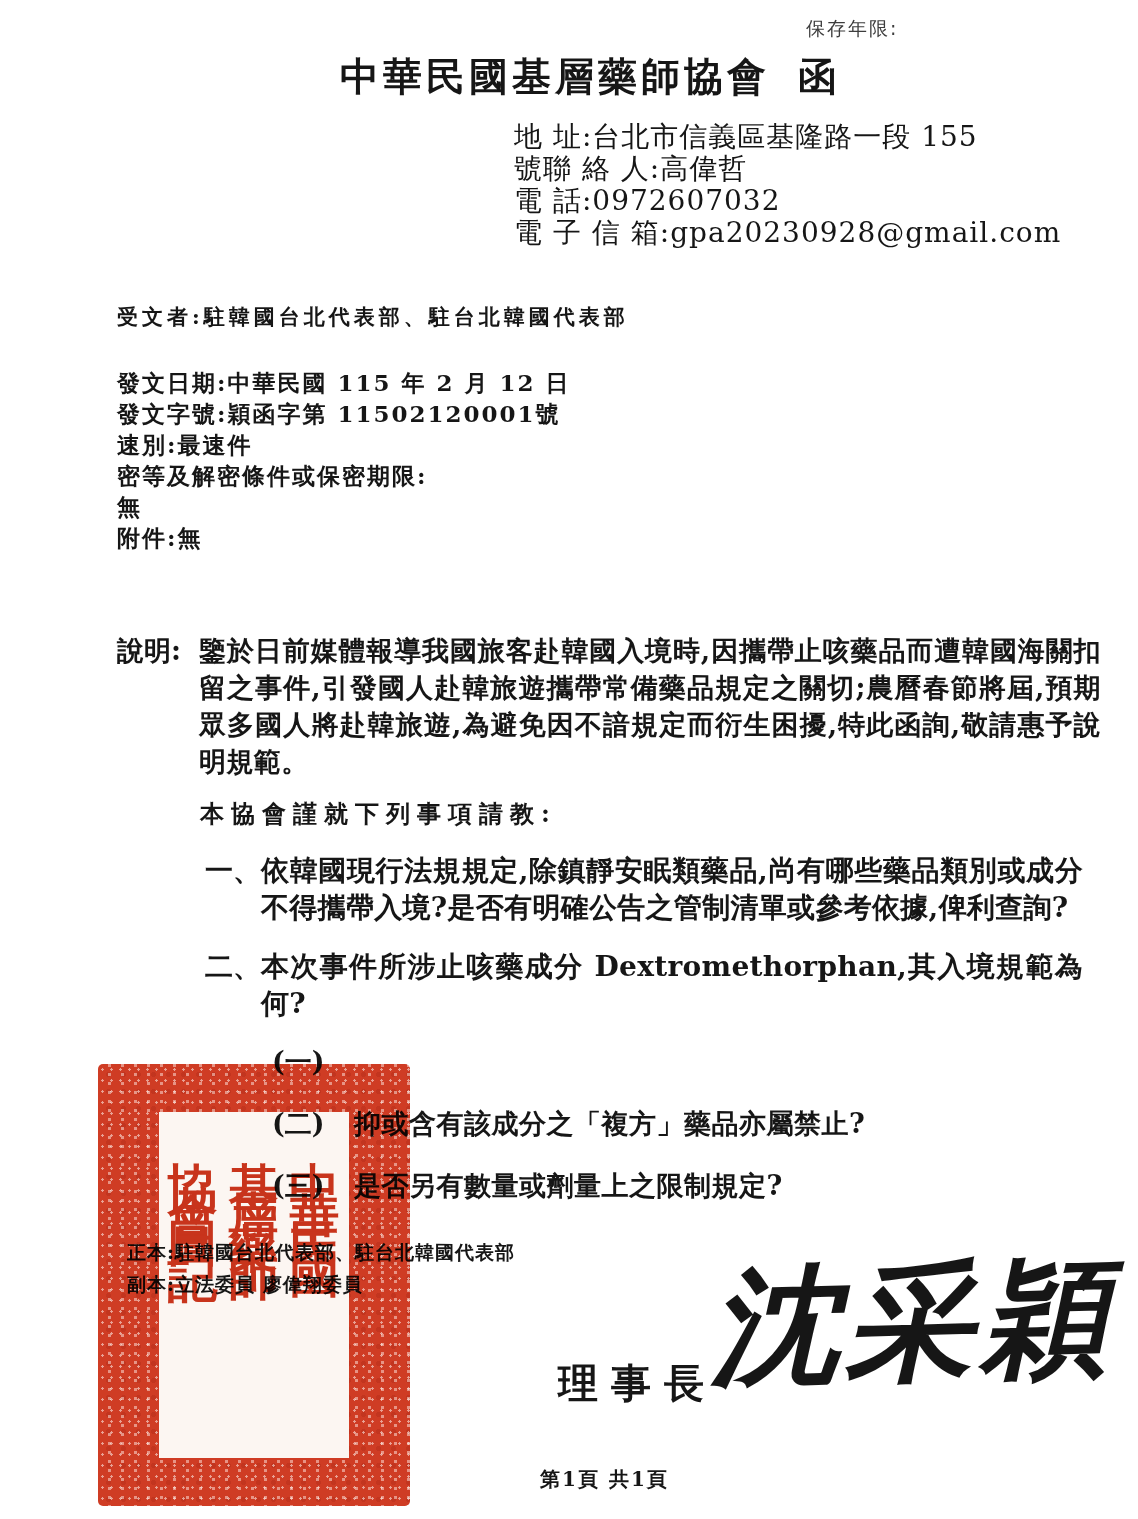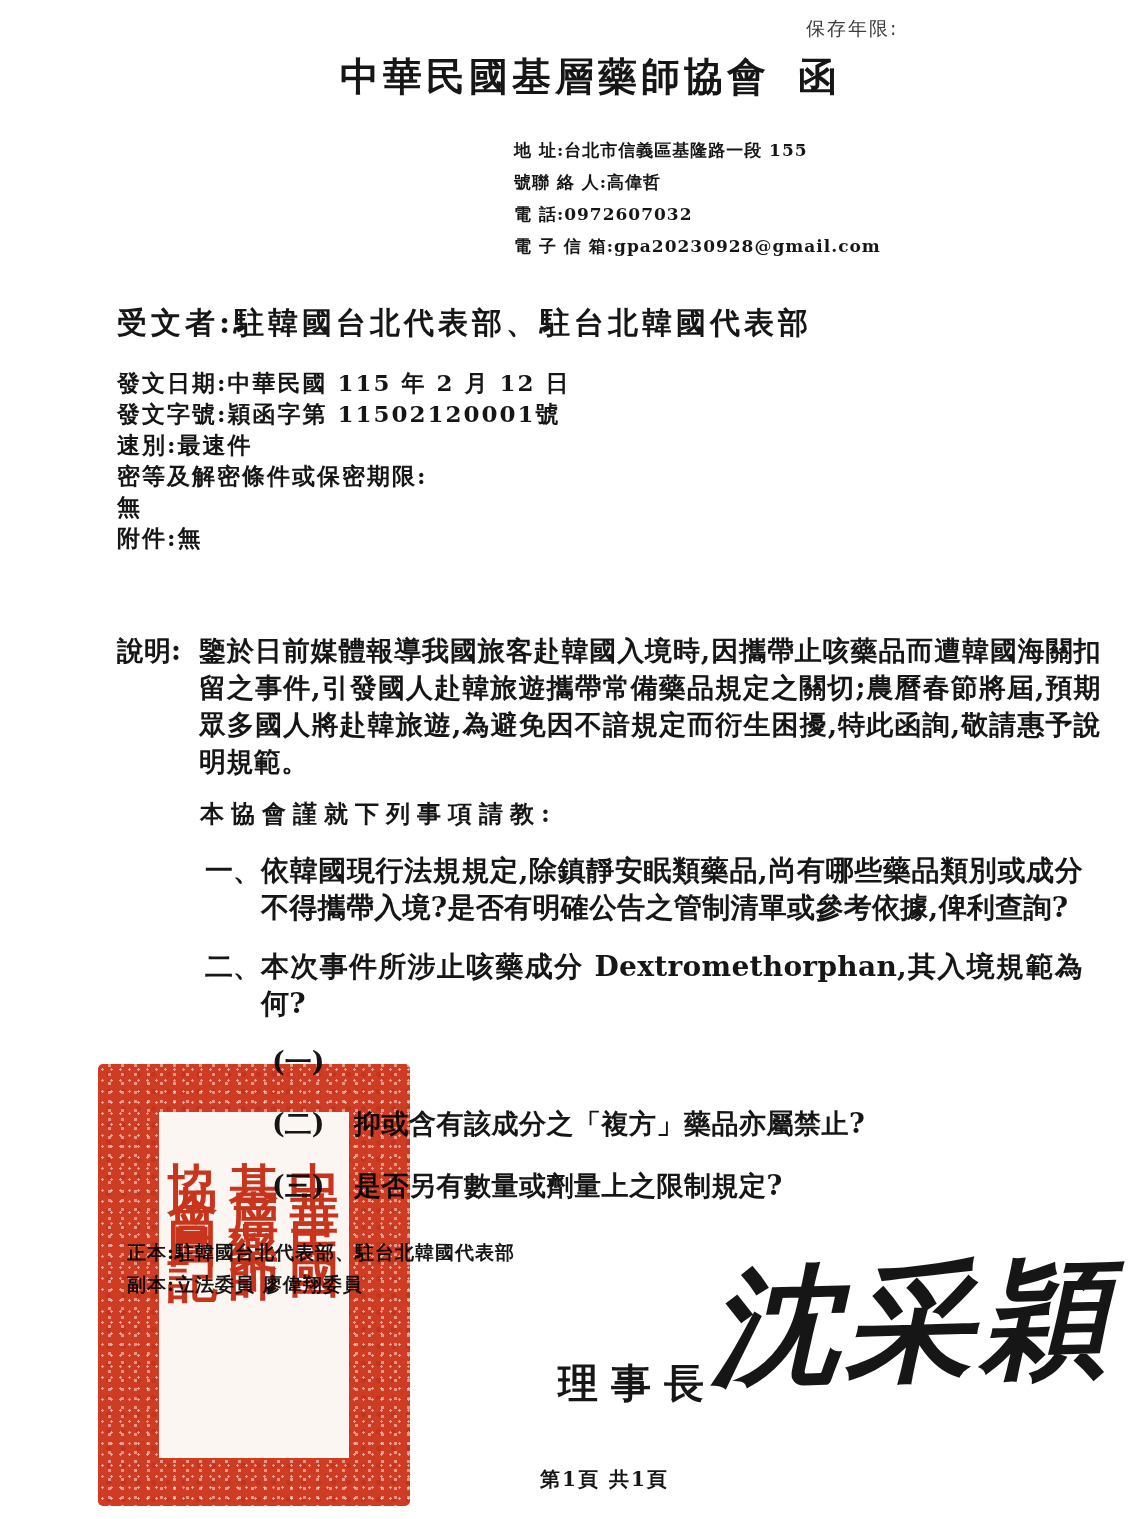--- a/index.html
+++ b/index.html
@@ -10,25 +10,25 @@
   .retention{
     position:absolute;left:806px;top:16px;
     font-family:"DejaVu Sans", sans-serif;font-size:19px;color:#3d3d3d;letter-spacing:2px;
   }
   .doc-title{
     position:absolute;left:340px;top:50px;font-size:39px;font-weight:bold;
     letter-spacing:4px;white-space:nowrap;
   }
   .doc-title .doc-type{margin-left:28px;}
   .contact{
-    position:absolute;left:514px;top:134px;font-size:17px;font-weight:bold;
+    position:absolute;left:514px;top:121px;font-size:28px;font-weight:normal;
     line-height:32px;white-space:nowrap;letter-spacing:1px;
   }
   .recipient{
-    position:absolute;left:117px;top:303px;font-size:30px;font-weight:bold;
+    position:absolute;left:117px;top:303px;font-size:21px;font-weight:bold;
     letter-spacing:4px;white-space:nowrap;
   }
   .meta{
     position:absolute;left:117px;top:367px;font-size:23px;font-weight:bold;
     line-height:31px;letter-spacing:2px;white-space:nowrap;
   }
   .subject{
     position:absolute;left:117px;top:569px;font-size:28px;font-weight:bold;
     letter-spacing:6px;white-space:nowrap;
   }

